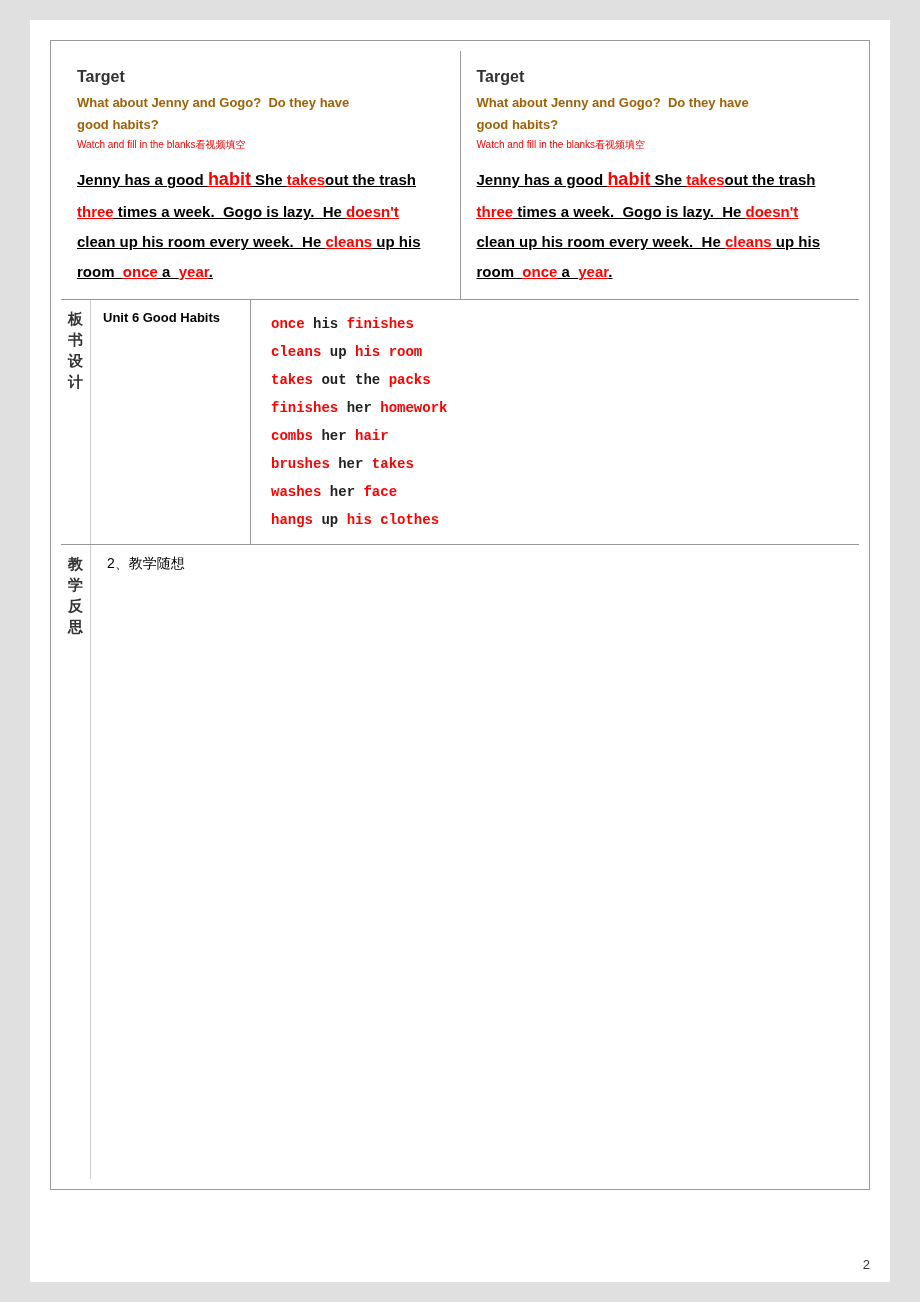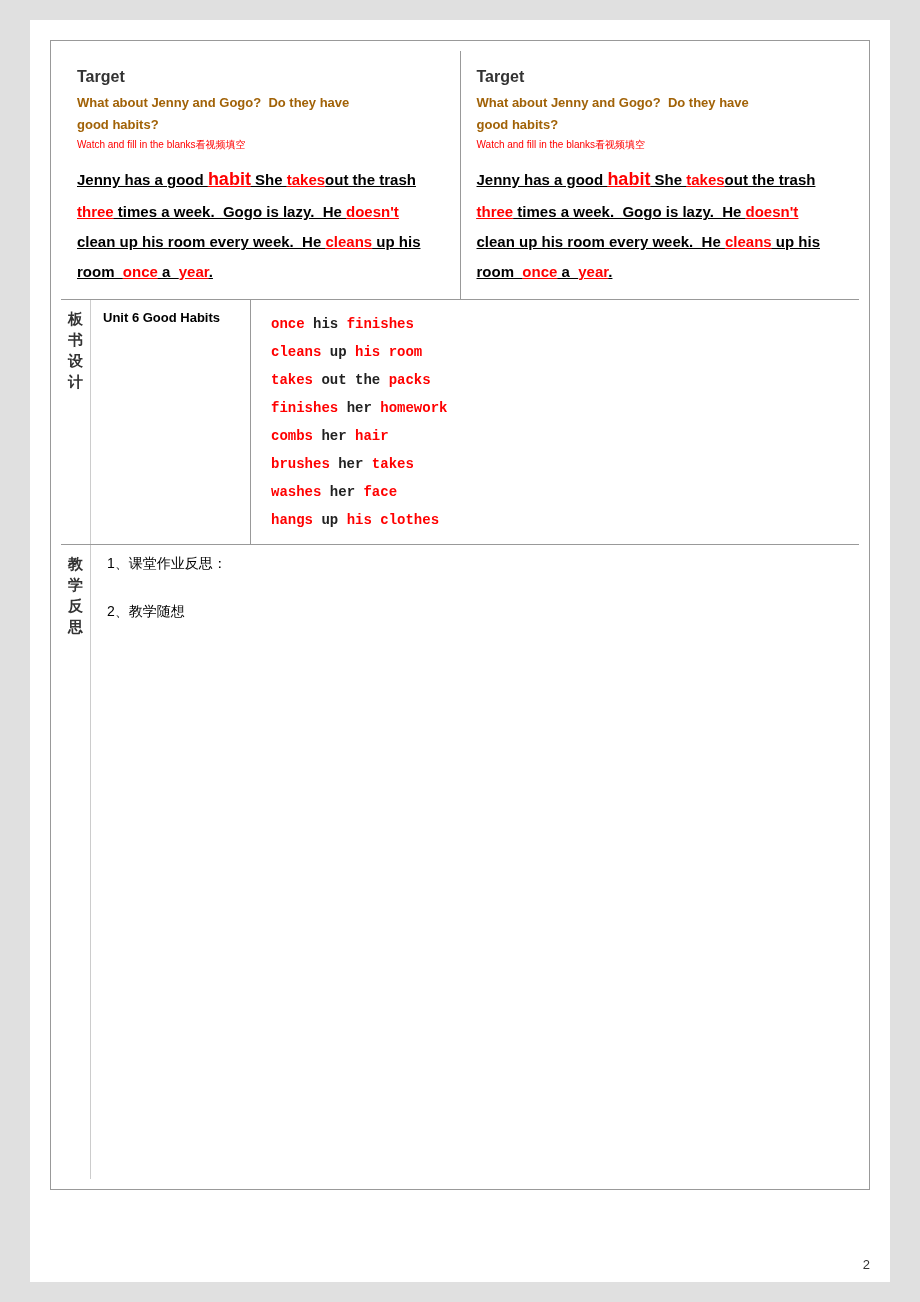--- a/index.html
+++ b/index.html
@@ -236,23 +236,20 @@
 
     <div class="reflection-section">
       <div class="side-label-tall">
         <span class="side-char">教</span>
         <span class="side-char">学</span>
         <span class="side-char">反</span>
         <span class="side-char">思</span>
       </div>
       <div class="reflection-content">
         <div class="reflection-item">
-          <div class="reflection-item-label">1、课堂作业反思：</div>
-        </div>
-        <div class="reflection-item">
           <div class="reflection-item-label">2、教学随想</div>
         </div>
       </div>
     </div>
 
   </div>
   <div class="page-number">2</div>
 </div>
 
 </body></html>

